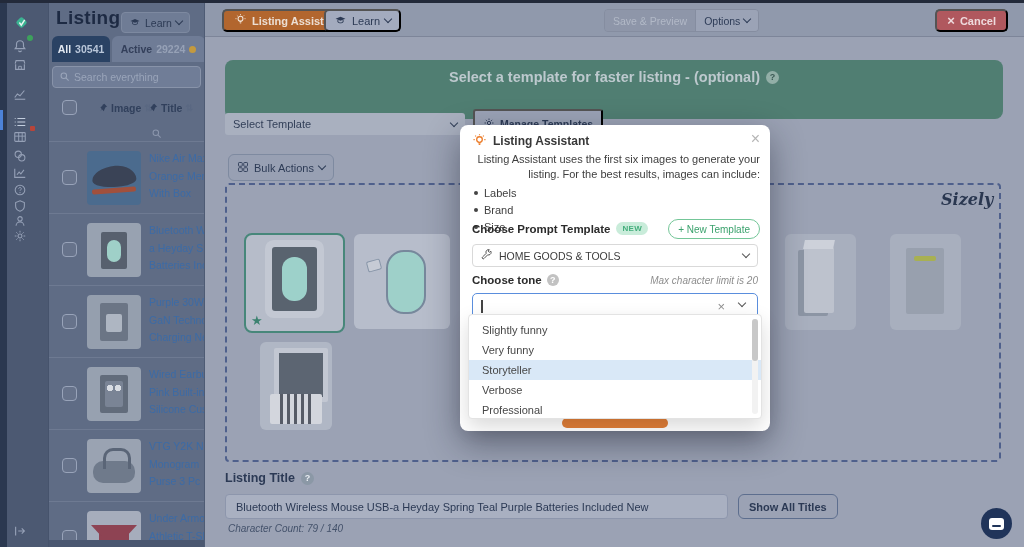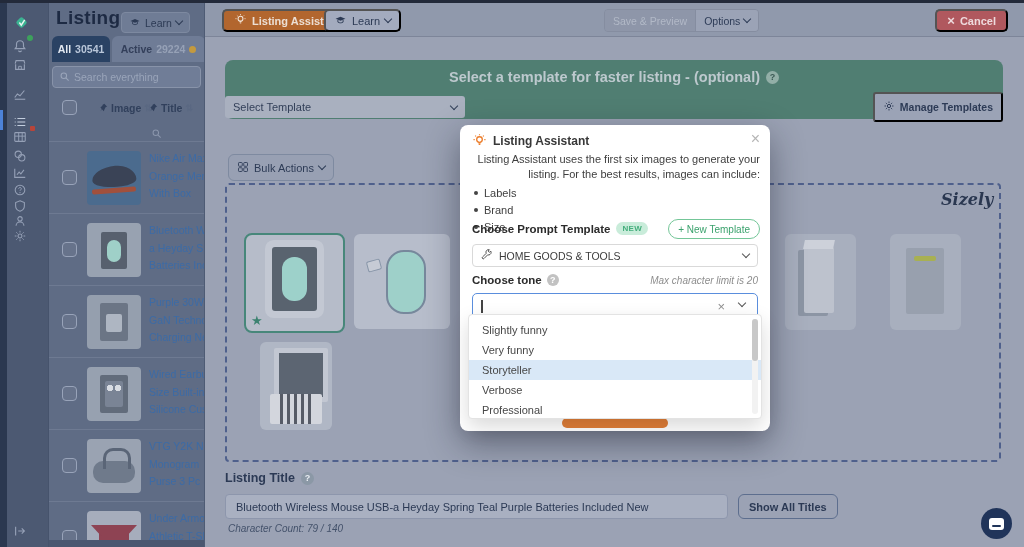--- a/index.html
+++ b/index.html
@@ -68,21 +68,21 @@
   .btn-la { position:absolute; left:17px; top:6px; height:23px; padding:0 10px; background:#b2662e; color:#ecdfd4; font-weight:bold; }
   .btn-learn2 { position:absolute; left:119px; top:6px; height:23px; padding:0 8px; background:#a3abbe; color:#2c3a54; }
   .save-group { position:absolute; left:399px; top:6px; height:23px; display:flex; border:1px solid #858da0; border-radius:4px; overflow:hidden; }
   .seg-save { background:#8e96a9; color:#b2b9c7; font-size:10.5px; display:flex; align-items:center; padding:0 8px; }
   .seg-opt { background:#9ba3b6; color:#2e3c57; font-size:10.5px; display:flex; align-items:center; gap:4px; padding:0 8px; border-left:1px solid #858da0; }
   .btn-cancel { position:absolute; right:16px; top:6px; height:23px; padding:0 10px; background:#b0585e; color:#eedadd; font-weight:bold; }
   .xmark { font-size:13px; line-height:1; }
 
   .banner { position:absolute; left:20px; top:57px; width:778px; height:59px; background:#507e72; border-radius:8px; text-align:center; }
   .banner-title { margin-top:9px; display:flex; align-items:center; justify-content:center; gap:6px; font-size:14.5px; font-weight:bold; color:#bdc9ce; }
-  .banner-row { margin-top:7px; display:flex; align-items:center; justify-content:space-between; gap:8px; }
+  .banner-row { margin-top:24px; display:flex; align-items:center; justify-content:flex-start; gap:8px; }
   .sel-template { width:240px; height:22px; background:#a9b0bf; border-radius:3px; display:flex; align-items:center; padding:0 8px; font-size:11px; color:#323f58; }
   .sel-template .chev { margin-left:auto; }
   .btn-manage { height:30px; background:#9ba3b6; border-radius:3px; display:flex; align-items:center; gap:5px; padding:0 8px; font-size:10.5px; font-weight:bold; color:#2d3b56; }
   .help { width:13px; height:13px; border-radius:50%; background:#8b98a6; color:#e8edf2; display:inline-flex; align-items:center; justify-content:center; font-size:9px; font-weight:bold; flex:none; }
   .help::after { content:"?"; }
   .help.light { background:rgba(255,255,255,.38); color:#3c5a55; }
 
   .btn-bulk { position:absolute; left:23px; top:151px; height:27px; width:106px; background:#98a0b3; border:1px solid #7e8aa0; border-radius:6px; justify-content:center; color:#2d3b56; font-size:11px; }
   .zone { position:absolute; left:20px; top:180px; width:776px; height:279px; border:2px dashed #4f608c; border-radius:4px; }
   .sizely { position:absolute; left:714px; top:5px; font-family:"DejaVu Serif", serif; font-style:italic; font-weight:bold; font-size:16px; color:#2a3750; }
@@ -316,21 +316,21 @@
             <div>GaN Techno</div>
             <div>Charging Ne</div>
           </div>
         </div>
 
         <div class="row">
           <span class="cbx"></span>
           <span class="thumb thumb-earbuds-box"></span>
           <div class="rtitle">
             <div>Wired Earbu</div>
-            <div>Size Built-in</div>
+            <div>Pink Built-in</div>
             <div>Silicone Cus</div>
           </div>
         </div>
 
         <div class="row">
           <span class="cbx"></span>
           <span class="thumb thumb-duffel-bag"></span>
           <div class="rtitle">
             <div>VTG Y2K Nin</div>
             <div>Monogram</div>

